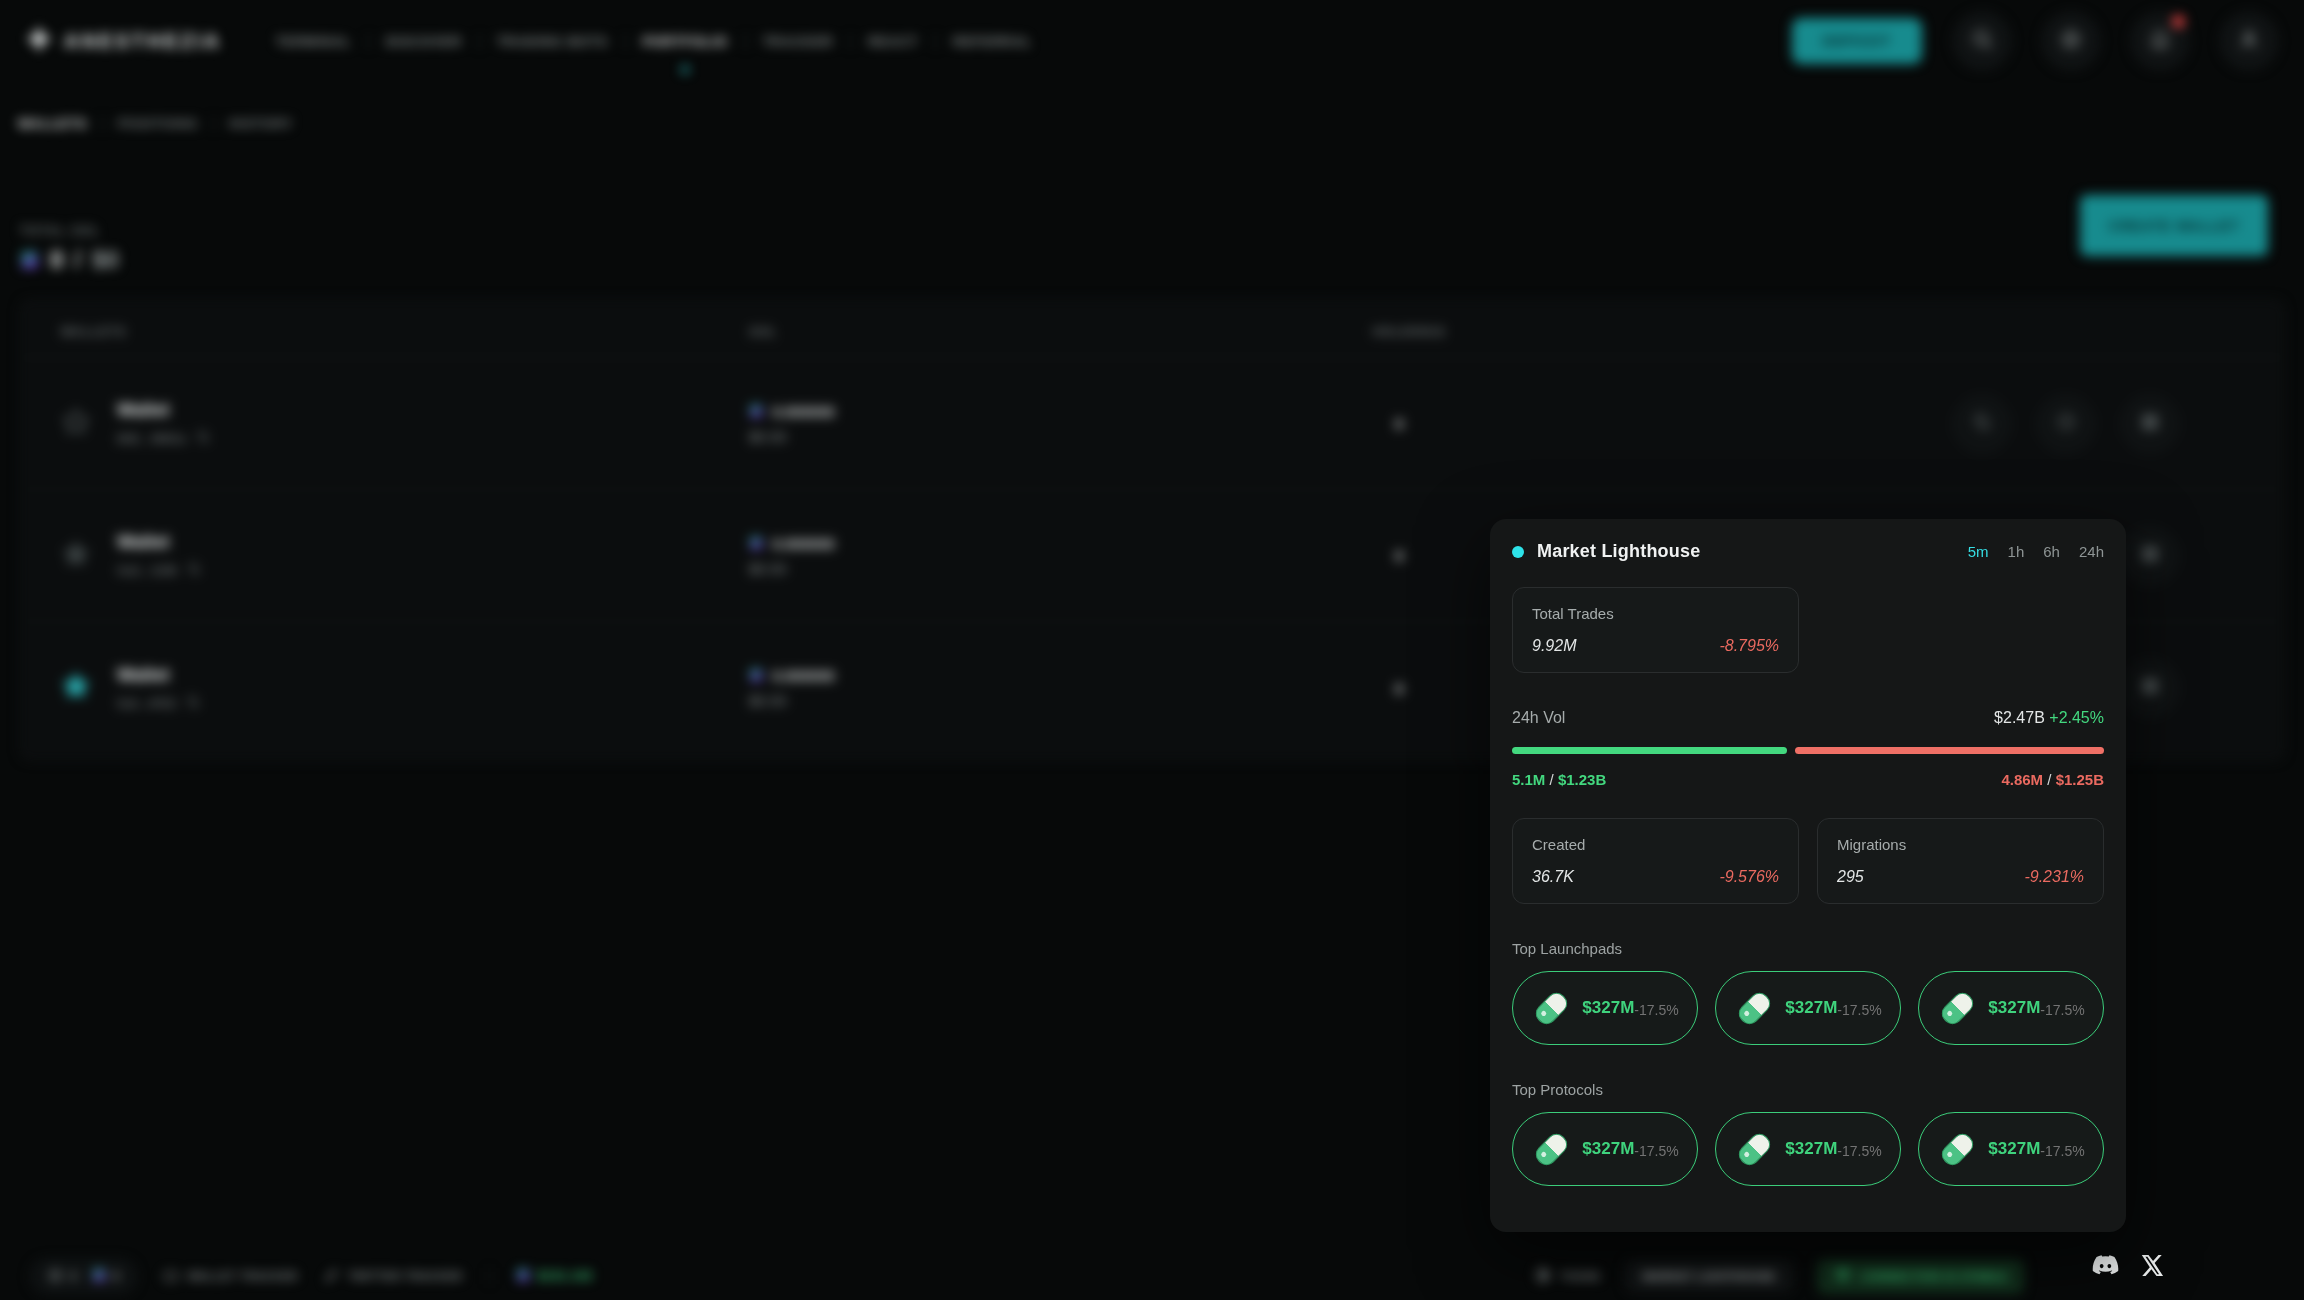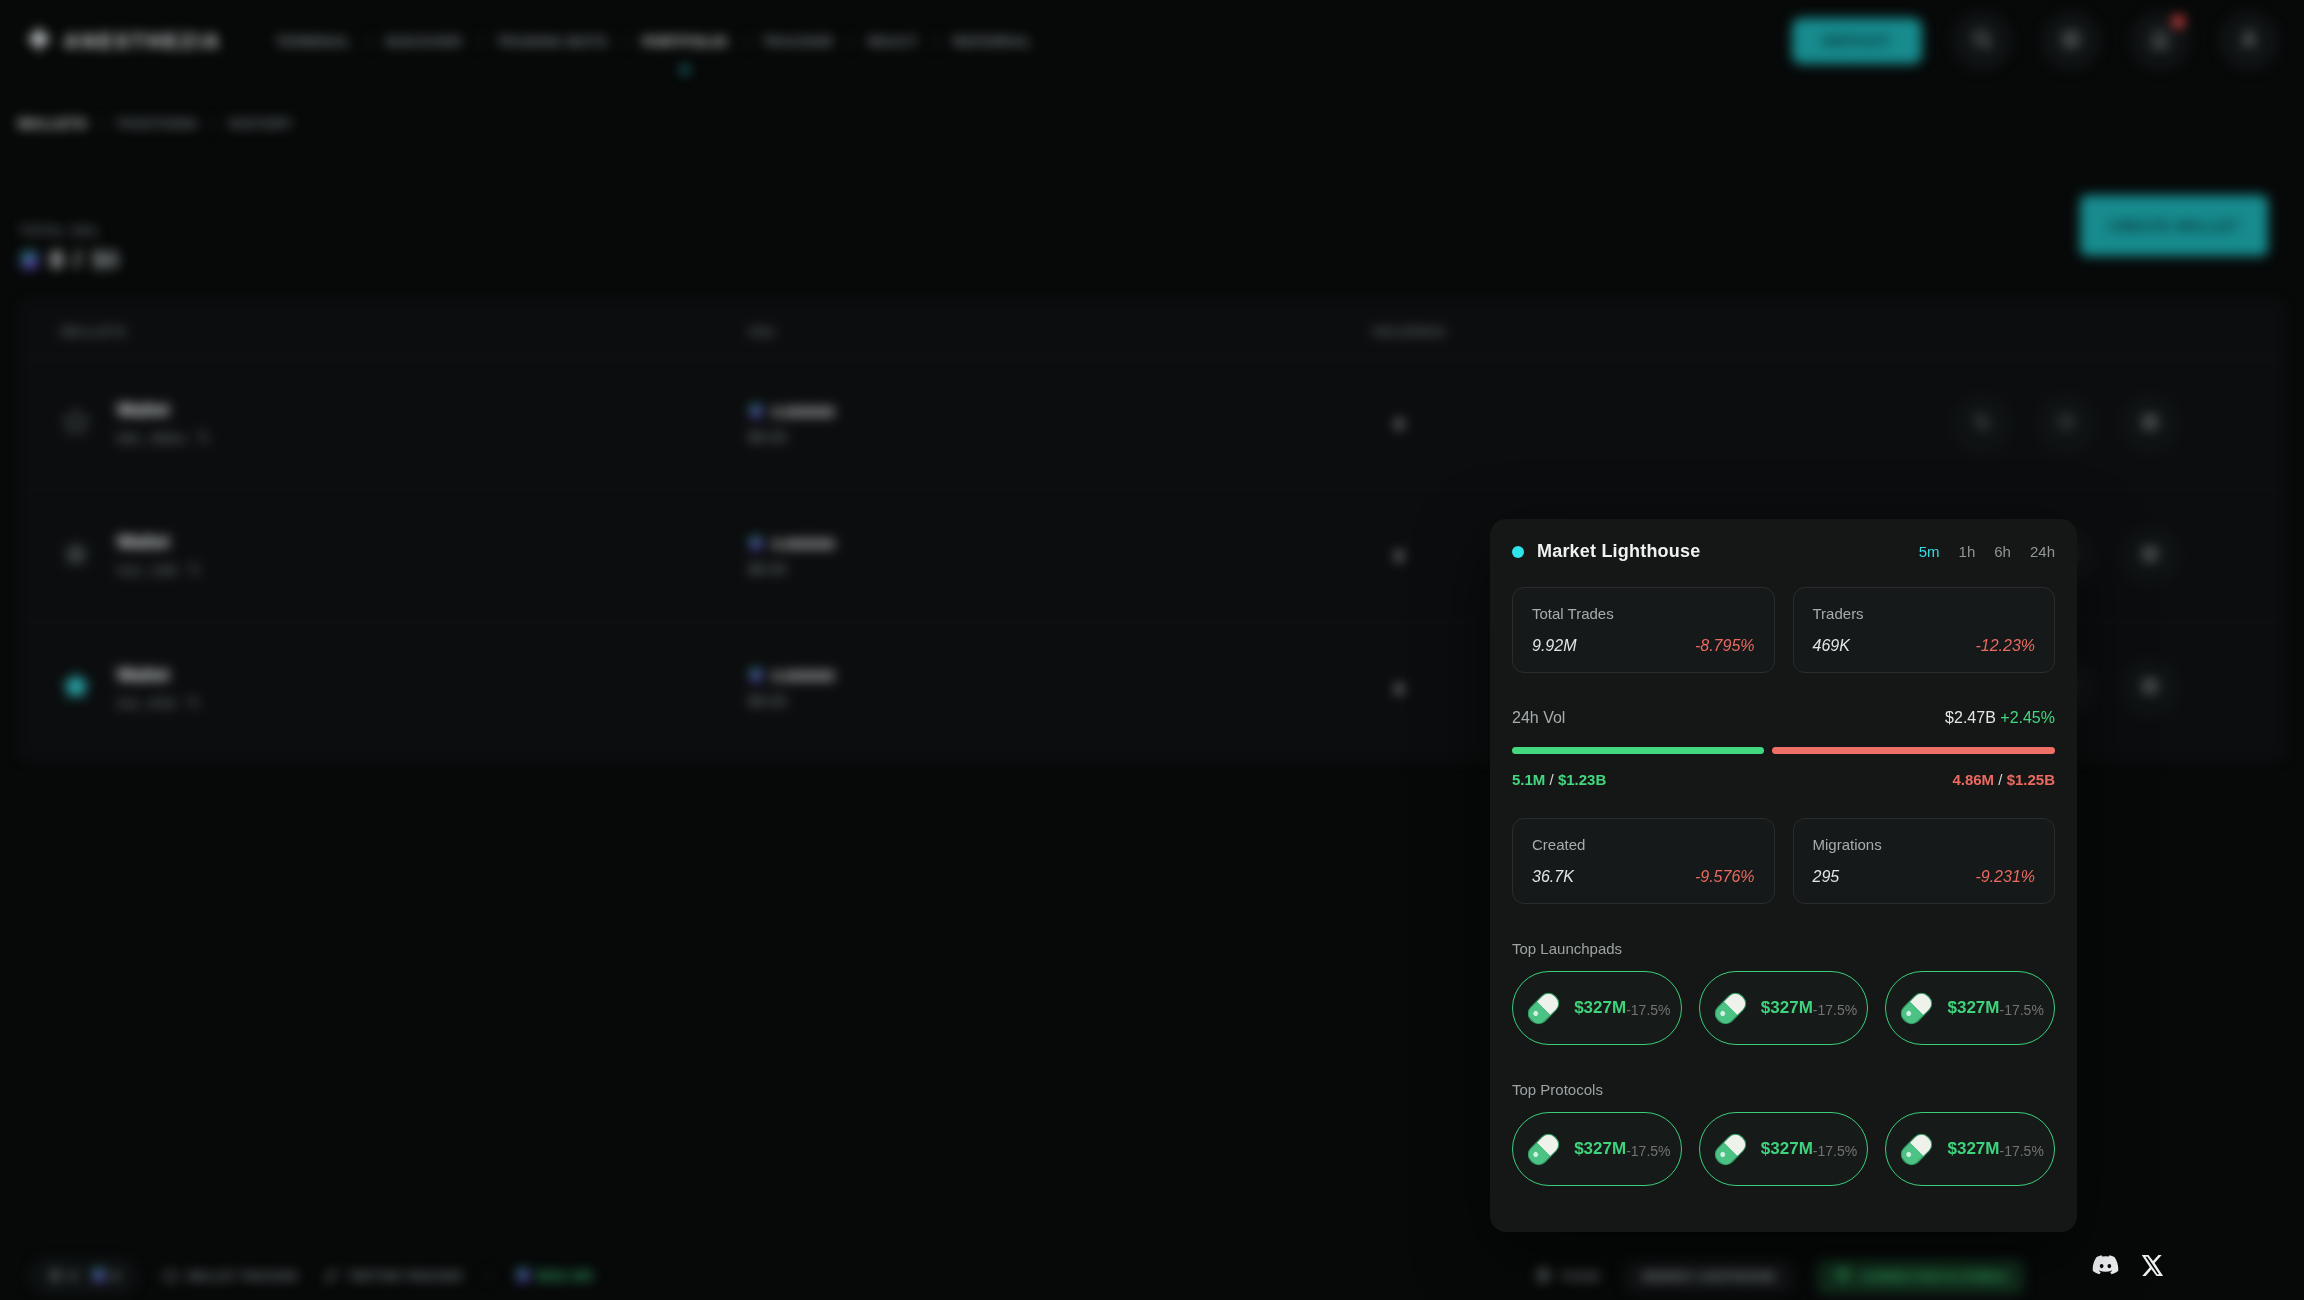--- a/index.html
+++ b/index.html
@@ -47,21 +47,21 @@
   .sb-mini{display:flex;align-items:center;gap:7px;color:#a9afb0;}
   .sb-item{display:flex;align-items:center;gap:9px;cursor:pointer;}
   .sb-divider{width:1px;height:16px;background:#212526;}
   .sb-price{display:flex;align-items:center;gap:8px;color:#3ecf7d;font-size:12px;}
   .sb-right{margin-left:auto;display:flex;align-items:center;gap:24px;margin-right:250px;}
   .sb-pill{background:#121516;border-radius:8px;padding:10px 18px;color:#b3b9ba;cursor:pointer;}
   .sb-conn{display:flex;align-items:center;gap:9px;background:#12301d;border-radius:8px;padding:9px 17px;color:#3fd37f;}
   
   .social{position:absolute;top:1254px;left:2092px;display:flex;align-items:center;gap:22px;}
   
-  .ml-panel{position:absolute;left:1490px;top:519px;width:587px;height:713px;background:#151717;border-radius:16px;
+  .ml-panel{position:absolute;left:1490px;top:519px;width:636px;height:713px;background:#151717;border-radius:16px;
             box-shadow:0 24px 70px rgba(0,0,0,.6);padding:22px;box-sizing:border-box;color:#e7eaea;}
   .p-head{display:flex;align-items:center;gap:13px;}
   .p-dot{width:12px;height:12px;border-radius:50%;background:#2ee3e9;}
   .p-title{font-size:18px;font-weight:600;color:#f0f2f2;margin:0;letter-spacing:.2px;}
   .p-tabs{margin-left:auto;display:flex;gap:19px;font-size:15px;color:#8e9595;}
   .p-tab{cursor:pointer;background:none;border:none;color:inherit;font:inherit;padding:0;}
   .p-tab.active{color:#35dde3;}
   .stat-grid{display:grid;grid-template-columns:1fr 1fr;gap:18px;margin-top:25px;}
   .stat-card{border:1px solid #2a2d2e;border-radius:12px;padding:17px 19px;background:#161919;}
   .stat-label{font-size:15px;color:#a6acac;}
@@ -415,27 +415,20 @@
     </div>
 
     <div class="stat-grid">
       <div class="stat-card">
         <div class="stat-label">Total Trades</div>
         <div class="stat-row">
             <span class="stat-val">9.92M</span>
             <span class="neg">-8.795%</span>
           </div>
       </div>
-      <div class="stat-card">
-        <div class="stat-label">Traders</div>
-        <div class="stat-row">
-            <span class="stat-val">469K</span>
-            <span class="neg">-12.23%</span>
-          </div>
-      </div>
     </div>
 
     <div class="vol-head">
       <span class="vol-label">24h Vol</span>
       <span class="vol-val"><span>$2.47B</span> <span class="pos">+2.45%</span></span>
     </div>
     <div class="vol-bar">
       <div class="vb-buy" style="width: 46.5%;"></div>
       <div class="vb-sell"></div>
     </div>

